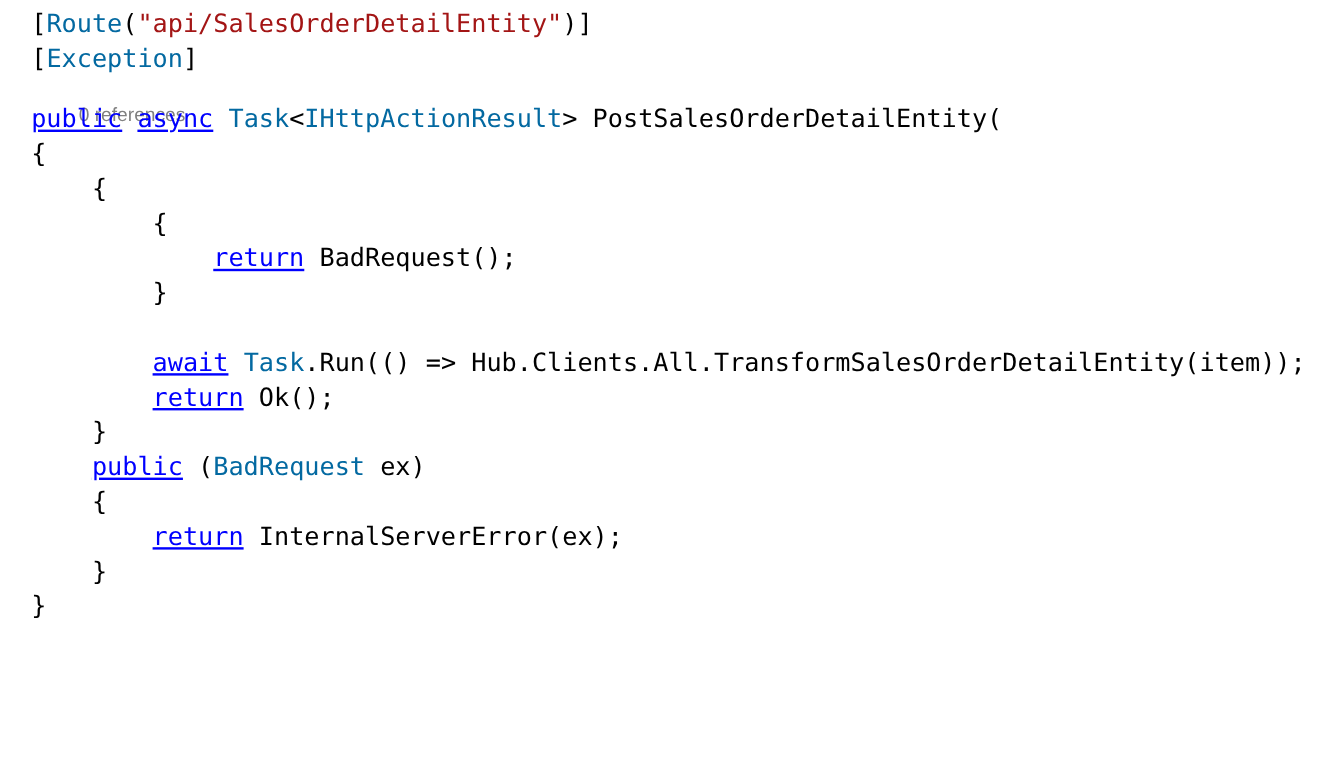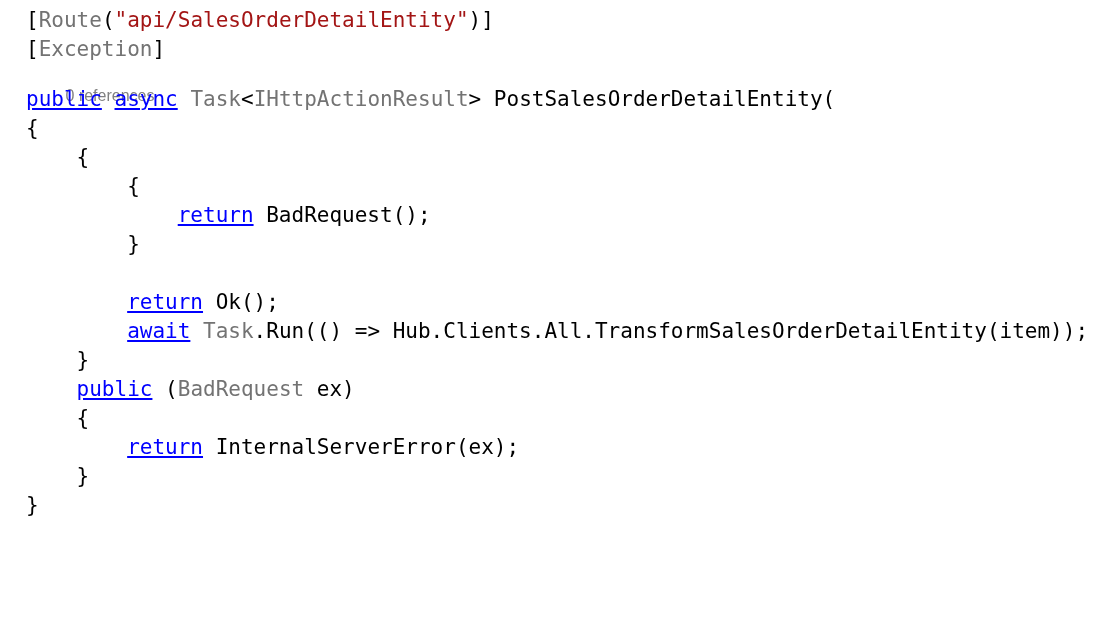--- a/index.html
+++ b/index.html
@@ -35,21 +35,21 @@
     line-height: 21px;
     padding-left: 27px;
     white-space: pre;
   }
   .codelens-text {
     font-family: "Liberation Sans", sans-serif;
     font-size: 16px;
     color: #808080;
   }
   .kw   { color: #0000FF; text-decoration: underline; }
-  .type { color: #737373; text-align: right; }
+  .type { color: #0369a1; text-align: right; }
   .str  { color: #A31515; }
   .plain{ color: #000000; }
 </style>
 </head>
 <body>
 
 <div id="editor">
 
   <div class="code-line"><span class="plain">[</span><span class="type">Route</span><span class="plain">(</span><span class="str">"api/SalesOrderDetailEntity"</span><span class="plain">)]</span></div>
   <div class="code-line"><span class="plain">[</span><span class="type">Exception</span><span class="plain">]</span></div>
@@ -58,22 +58,22 @@
     <span class="codelens-text">0 references</span>
   </div>
 
   <div class="code-line"><span class="kw">public</span><span class="plain"> </span><span class="kw">async</span><span class="plain"> </span><span class="type">Task</span><span class="plain">&lt;</span><span class="type">IHttpActionResult</span><span class="plain">&gt; PostSalesOrderDetailEntity(</span></div>
   <div class="code-line"><span class="plain">{</span></div>
   <div class="code-line"><span class="plain">    {</span></div>
   <div class="code-line"><span class="plain">        {</span></div>
   <div class="code-line"><span class="plain">            </span><span class="kw">return</span><span class="plain"> BadRequest();</span></div>
   <div class="code-line"><span class="plain">        }</span></div>
   <div class="code-line"><span class="plain"></span></div>
+  <div class="code-line"><span class="plain">        </span><span class="kw">await</span><span class="plain"> </span><span class="type">Task</span><span class="plain">.Run(() =&gt; Hub.Clients.All.TransformSalesOrderDetailEntity(item));</span></div>
   <div class="code-line"><span class="plain">        </span><span class="kw">return</span><span class="plain"> Ok();</span></div>
-  <div class="code-line"><span class="plain">        </span><span class="kw">await</span><span class="plain"> </span><span class="type">Task</span><span class="plain">.Run(() =&gt; Hub.Clients.All.TransformSalesOrderDetailEntity(item));</span></div>
   <div class="code-line"><span class="plain">    }</span></div>
   <div class="code-line"><span class="plain">    </span><span class="kw">public</span><span class="plain"> (</span><span class="type">BadRequest</span><span class="plain"> ex)</span></div>
   <div class="code-line"><span class="plain">    {</span></div>
   <div class="code-line"><span class="plain">        </span><span class="kw">return</span><span class="plain"> InternalServerError(ex);</span></div>
   <div class="code-line"><span class="plain">    }</span></div>
   <div class="code-line"><span class="plain">}</span></div>
 
 </div>
 
 </body></html>

